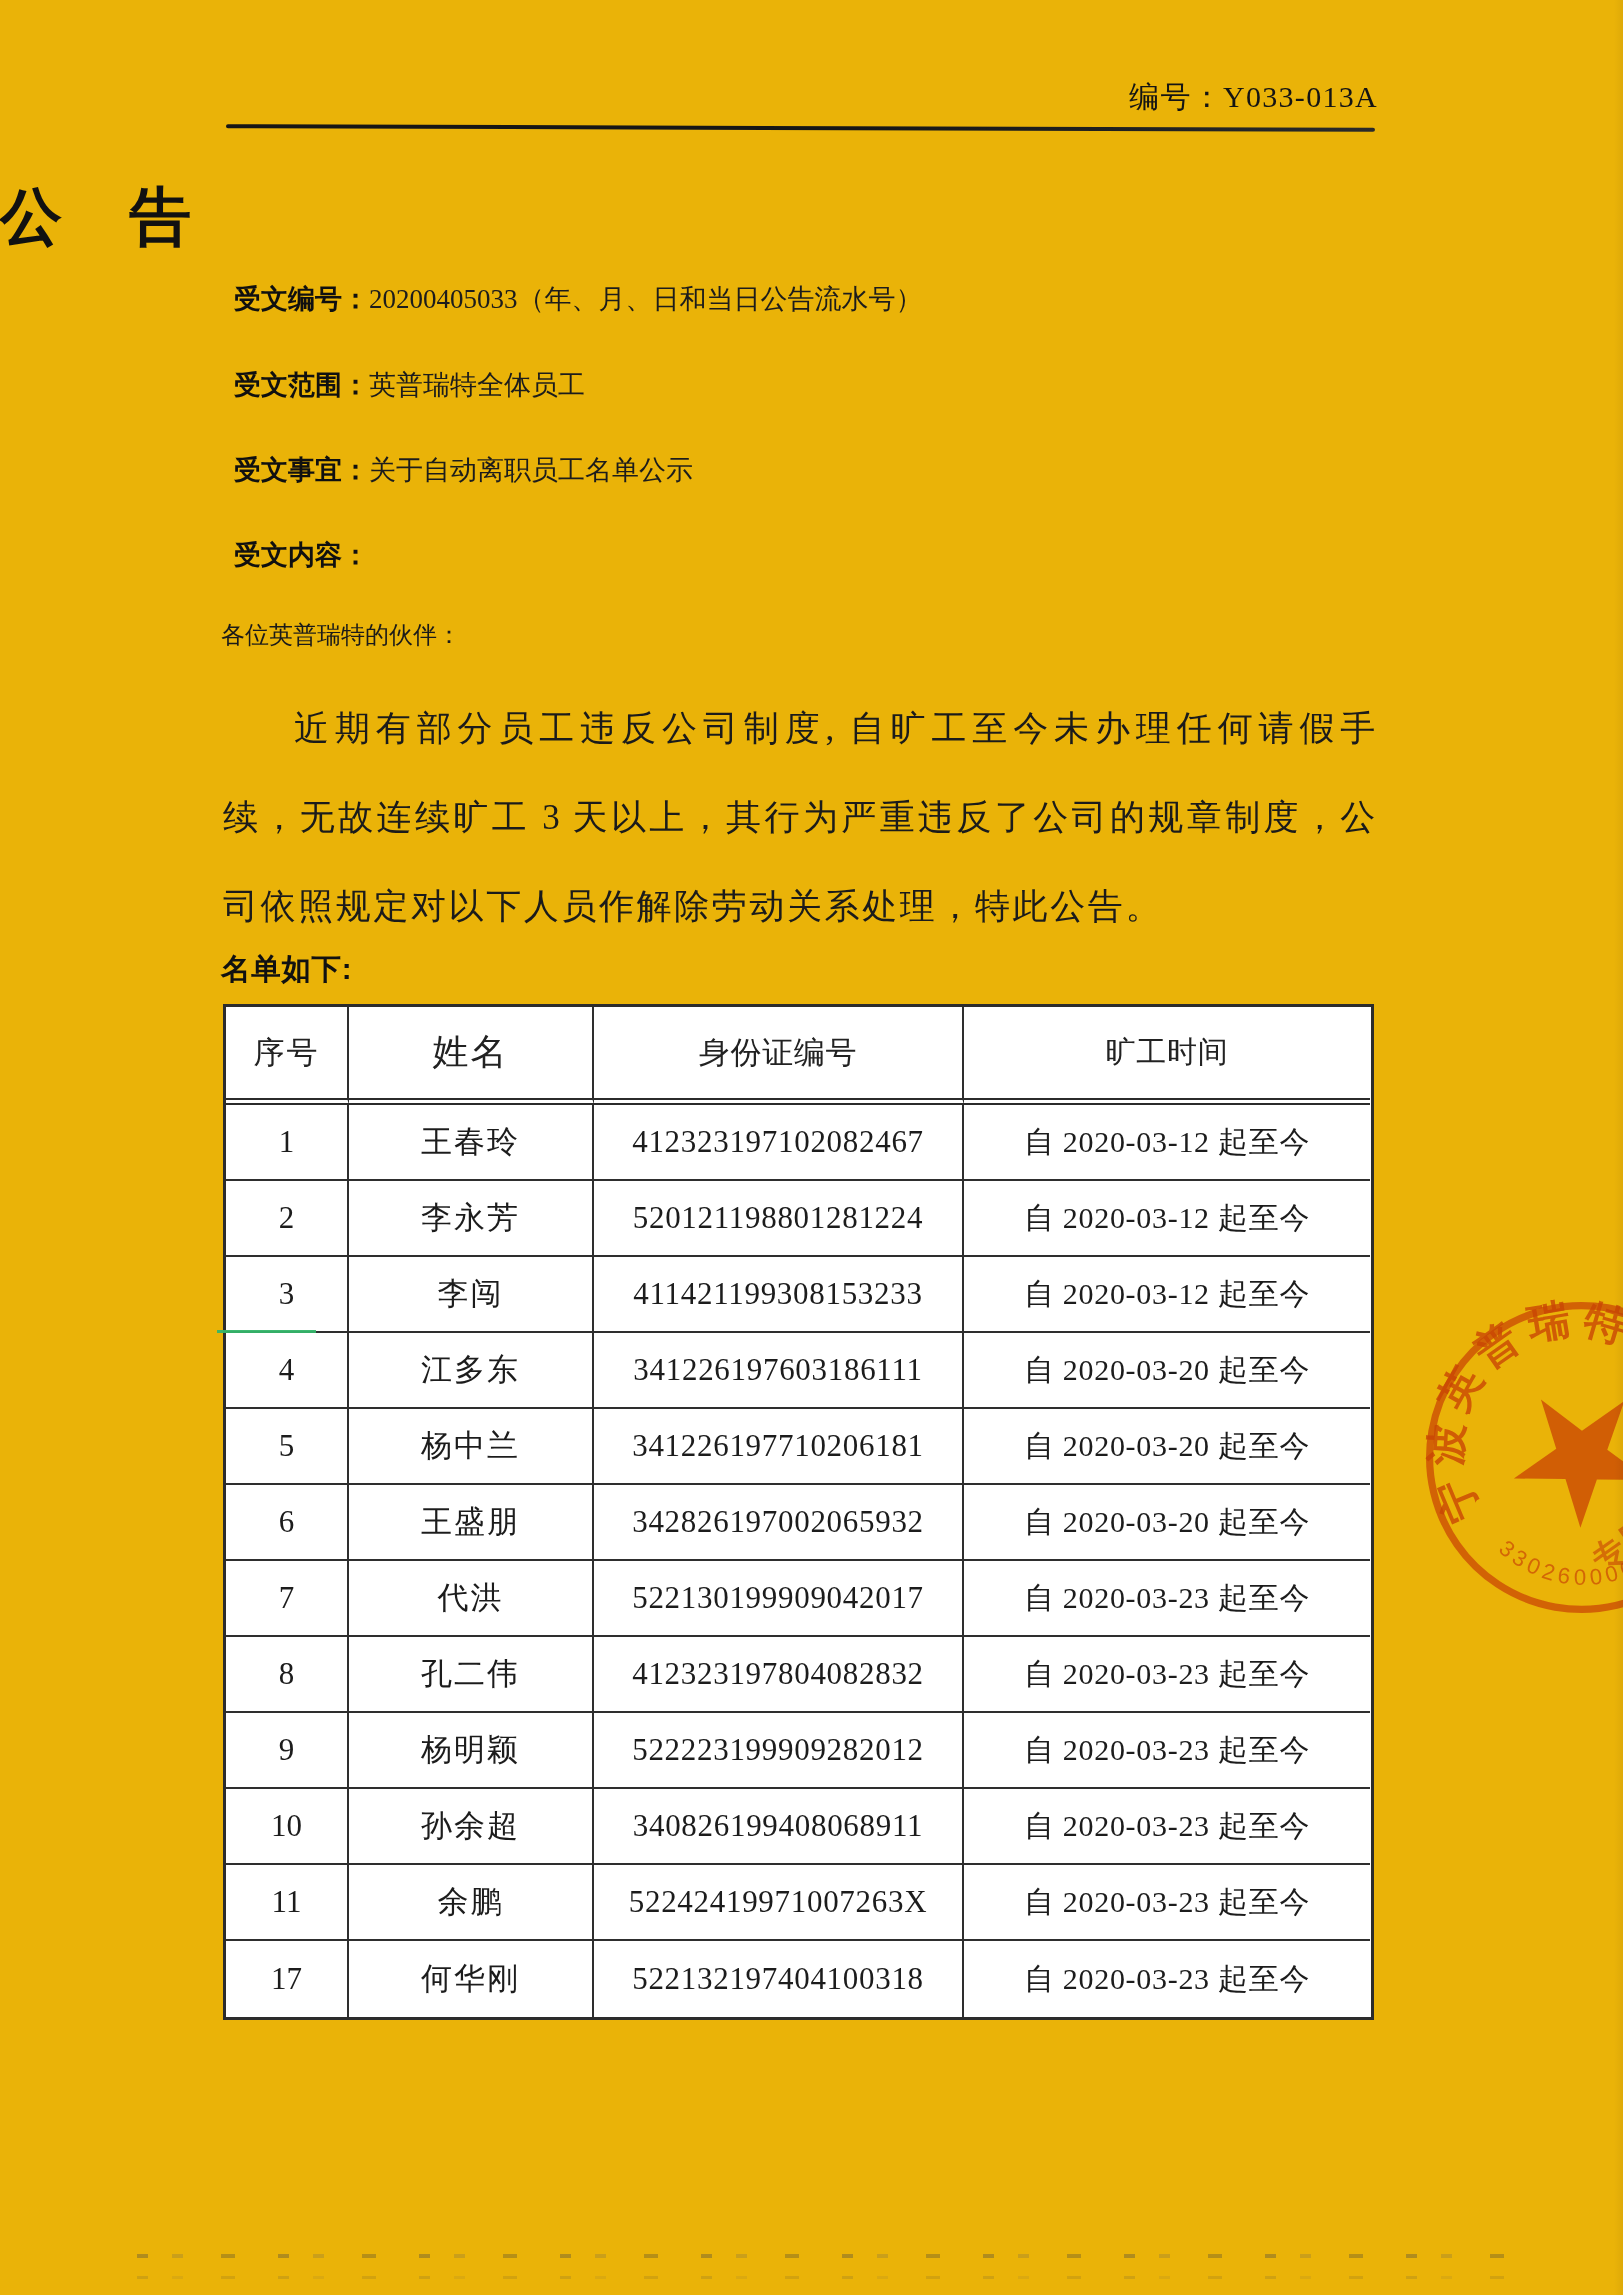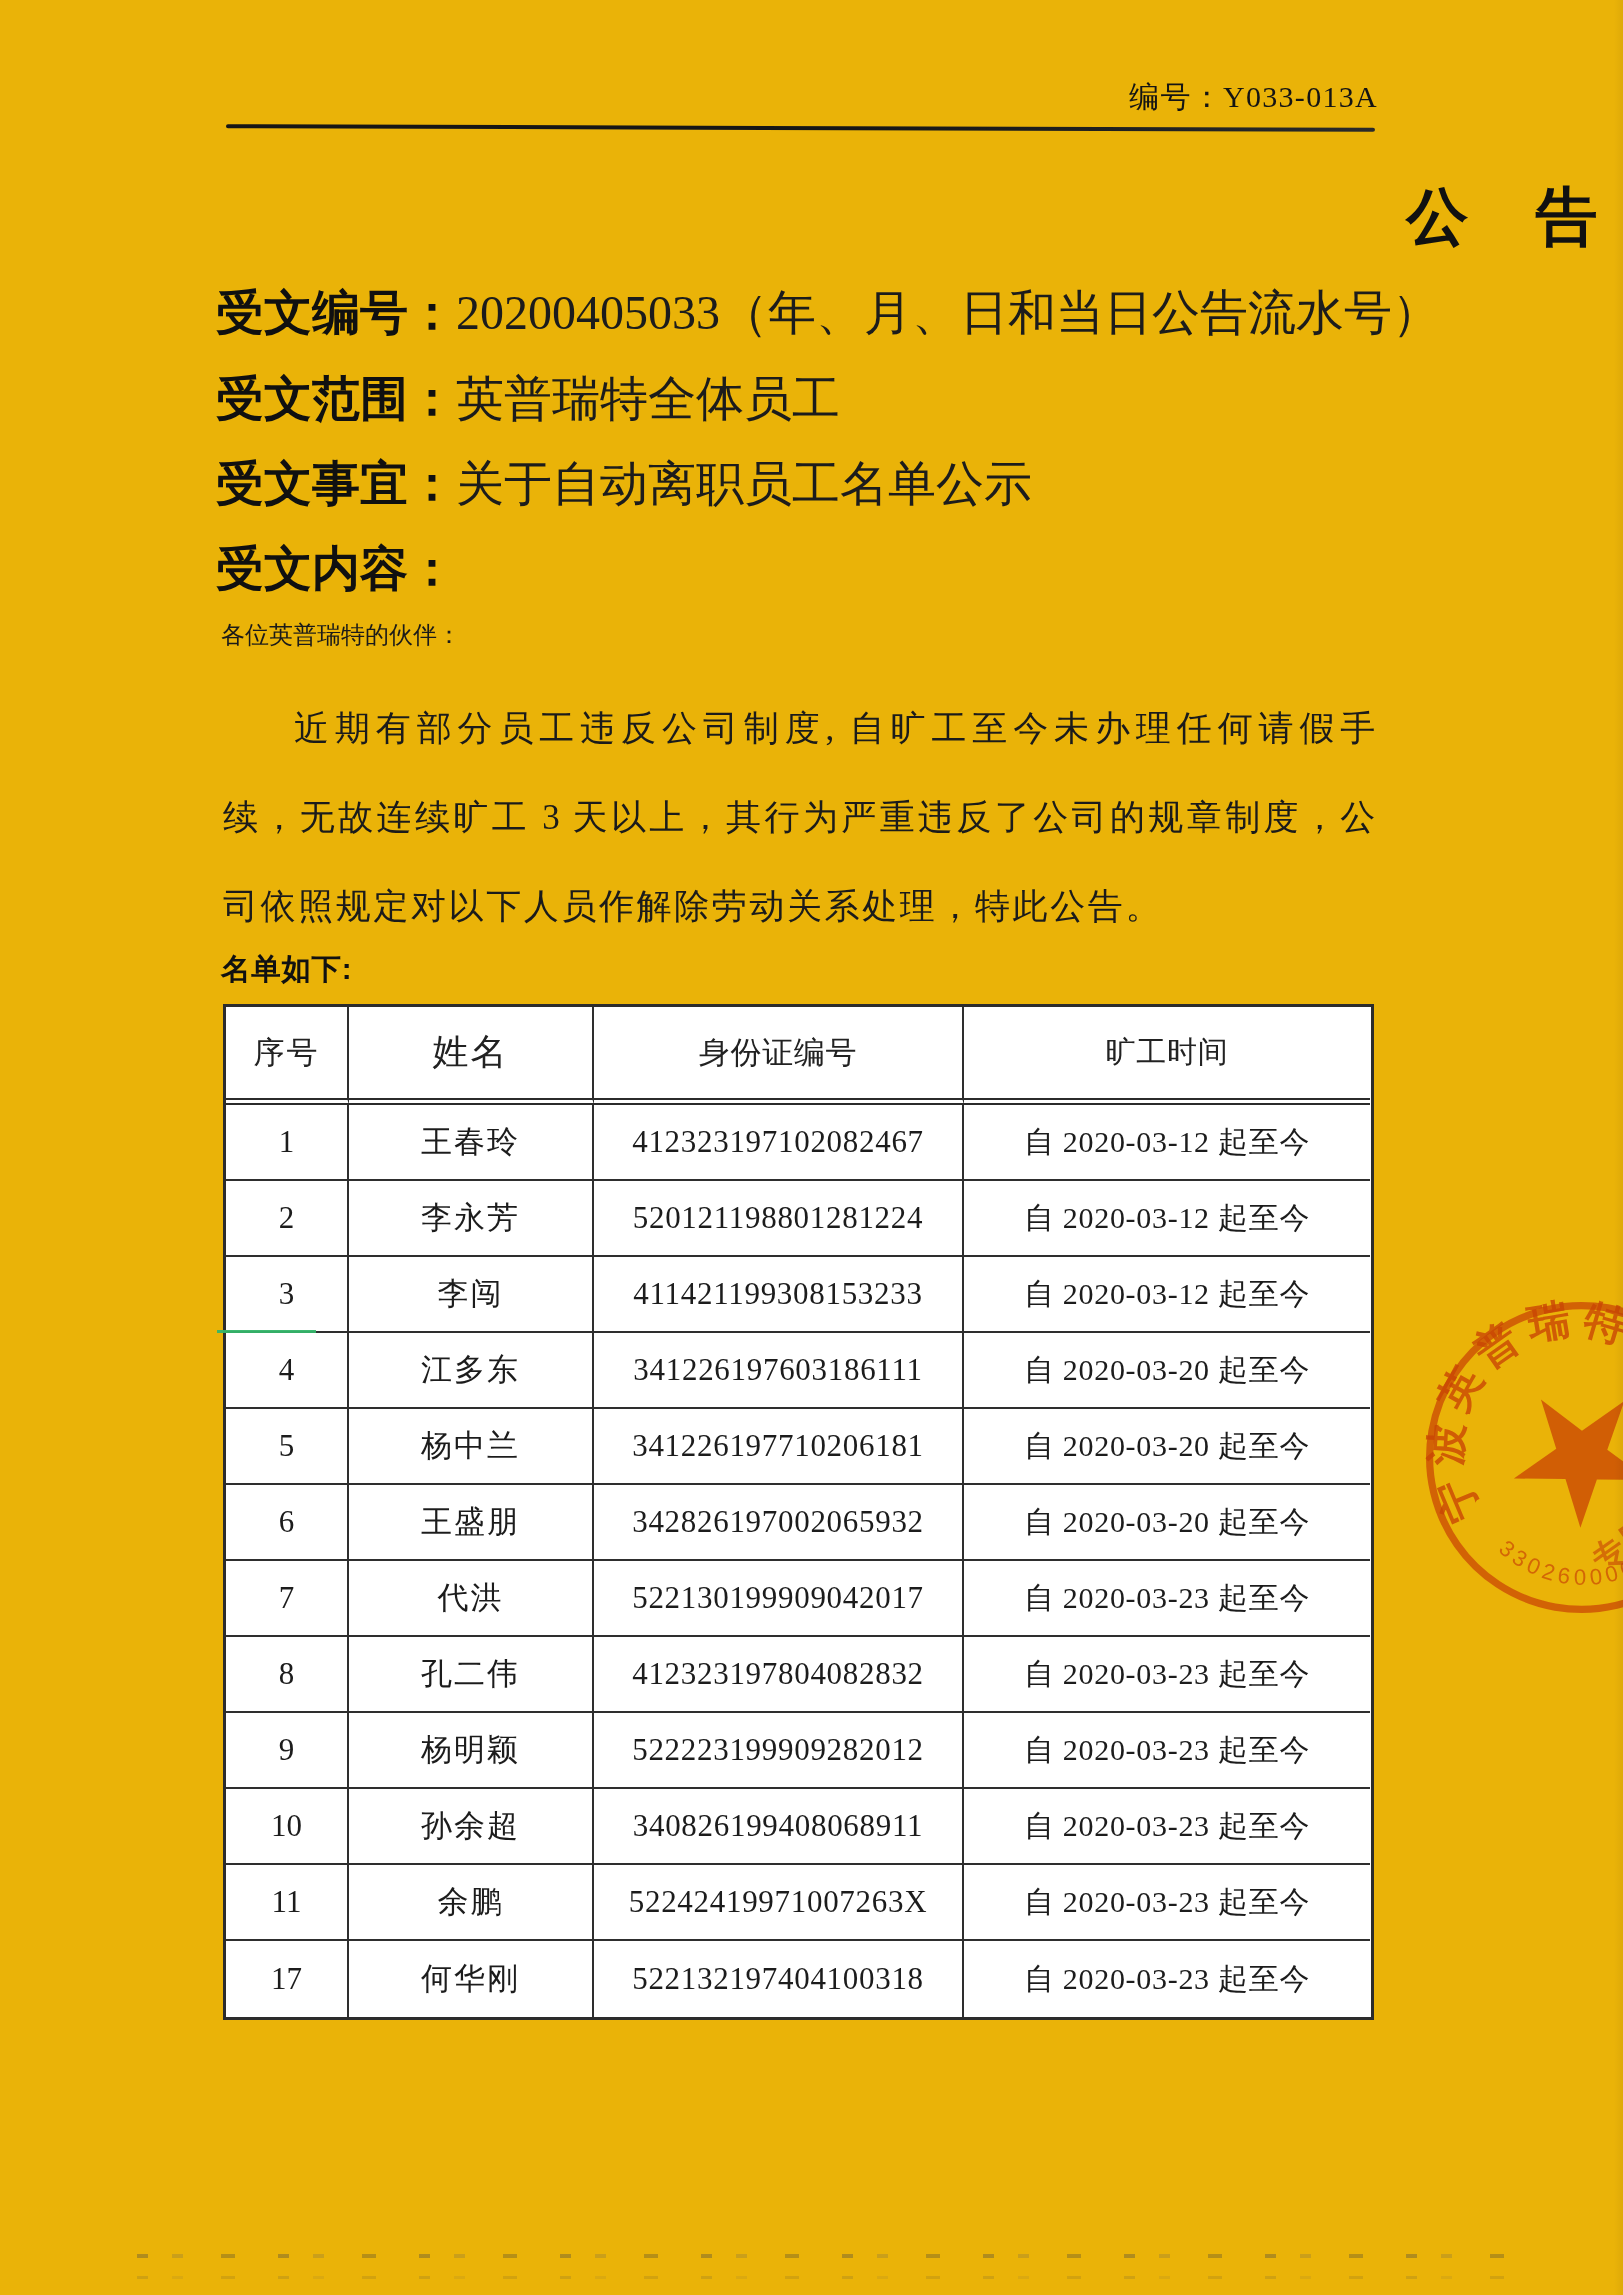--- a/index.html
+++ b/index.html
@@ -18,26 +18,26 @@
     text-align:right;font-size:30px;letter-spacing:1.3px;color:#141414;
   }
   .header-rule{
     position:absolute;left:226px;top:126px;width:1149px;height:3.9px;
     background:linear-gradient(to right,#161616 0 55%,#2a2a2a);
     transform:rotate(0.18deg);border-radius:2px;
   }
   
   .notice-title{
     position:absolute;top:175px;left:0;width:1600px;
-    text-align:right;font-size:62px;font-weight:700;color:#111;
+    text-align:left;font-size:62px;font-weight:700;color:#111;
     letter-spacing:2.6px;
     font-family:Liberation Serif, serif;
   }
   
-  .meta{position:absolute;left:216px;font-size:48px;white-space:nowrap;}
+  .meta{position:absolute;left:234px;font-size:27px;white-space:nowrap;}
   .meta .lbl{font-weight:700;color:#101010;}
   .meta .val,.meta .note{font-weight:400;color:#1c1c1c;}
   .m1{top:281px;} .m2{top:367px;} .m3{top:452px;} .m4{top:537px;}
   .greeting{position:absolute;left:221px;top:619px;font-size:24px;color:#1a1a1a;}
   
   .para{position:absolute;left:223px;top:711px;width:1153px;}
   .para .line{
     font-size:35px;line-height:35px;margin-bottom:54px;color:#1b1b1b;
     text-align:justify;text-align-last:justify;letter-spacing:0.7px;
   }

